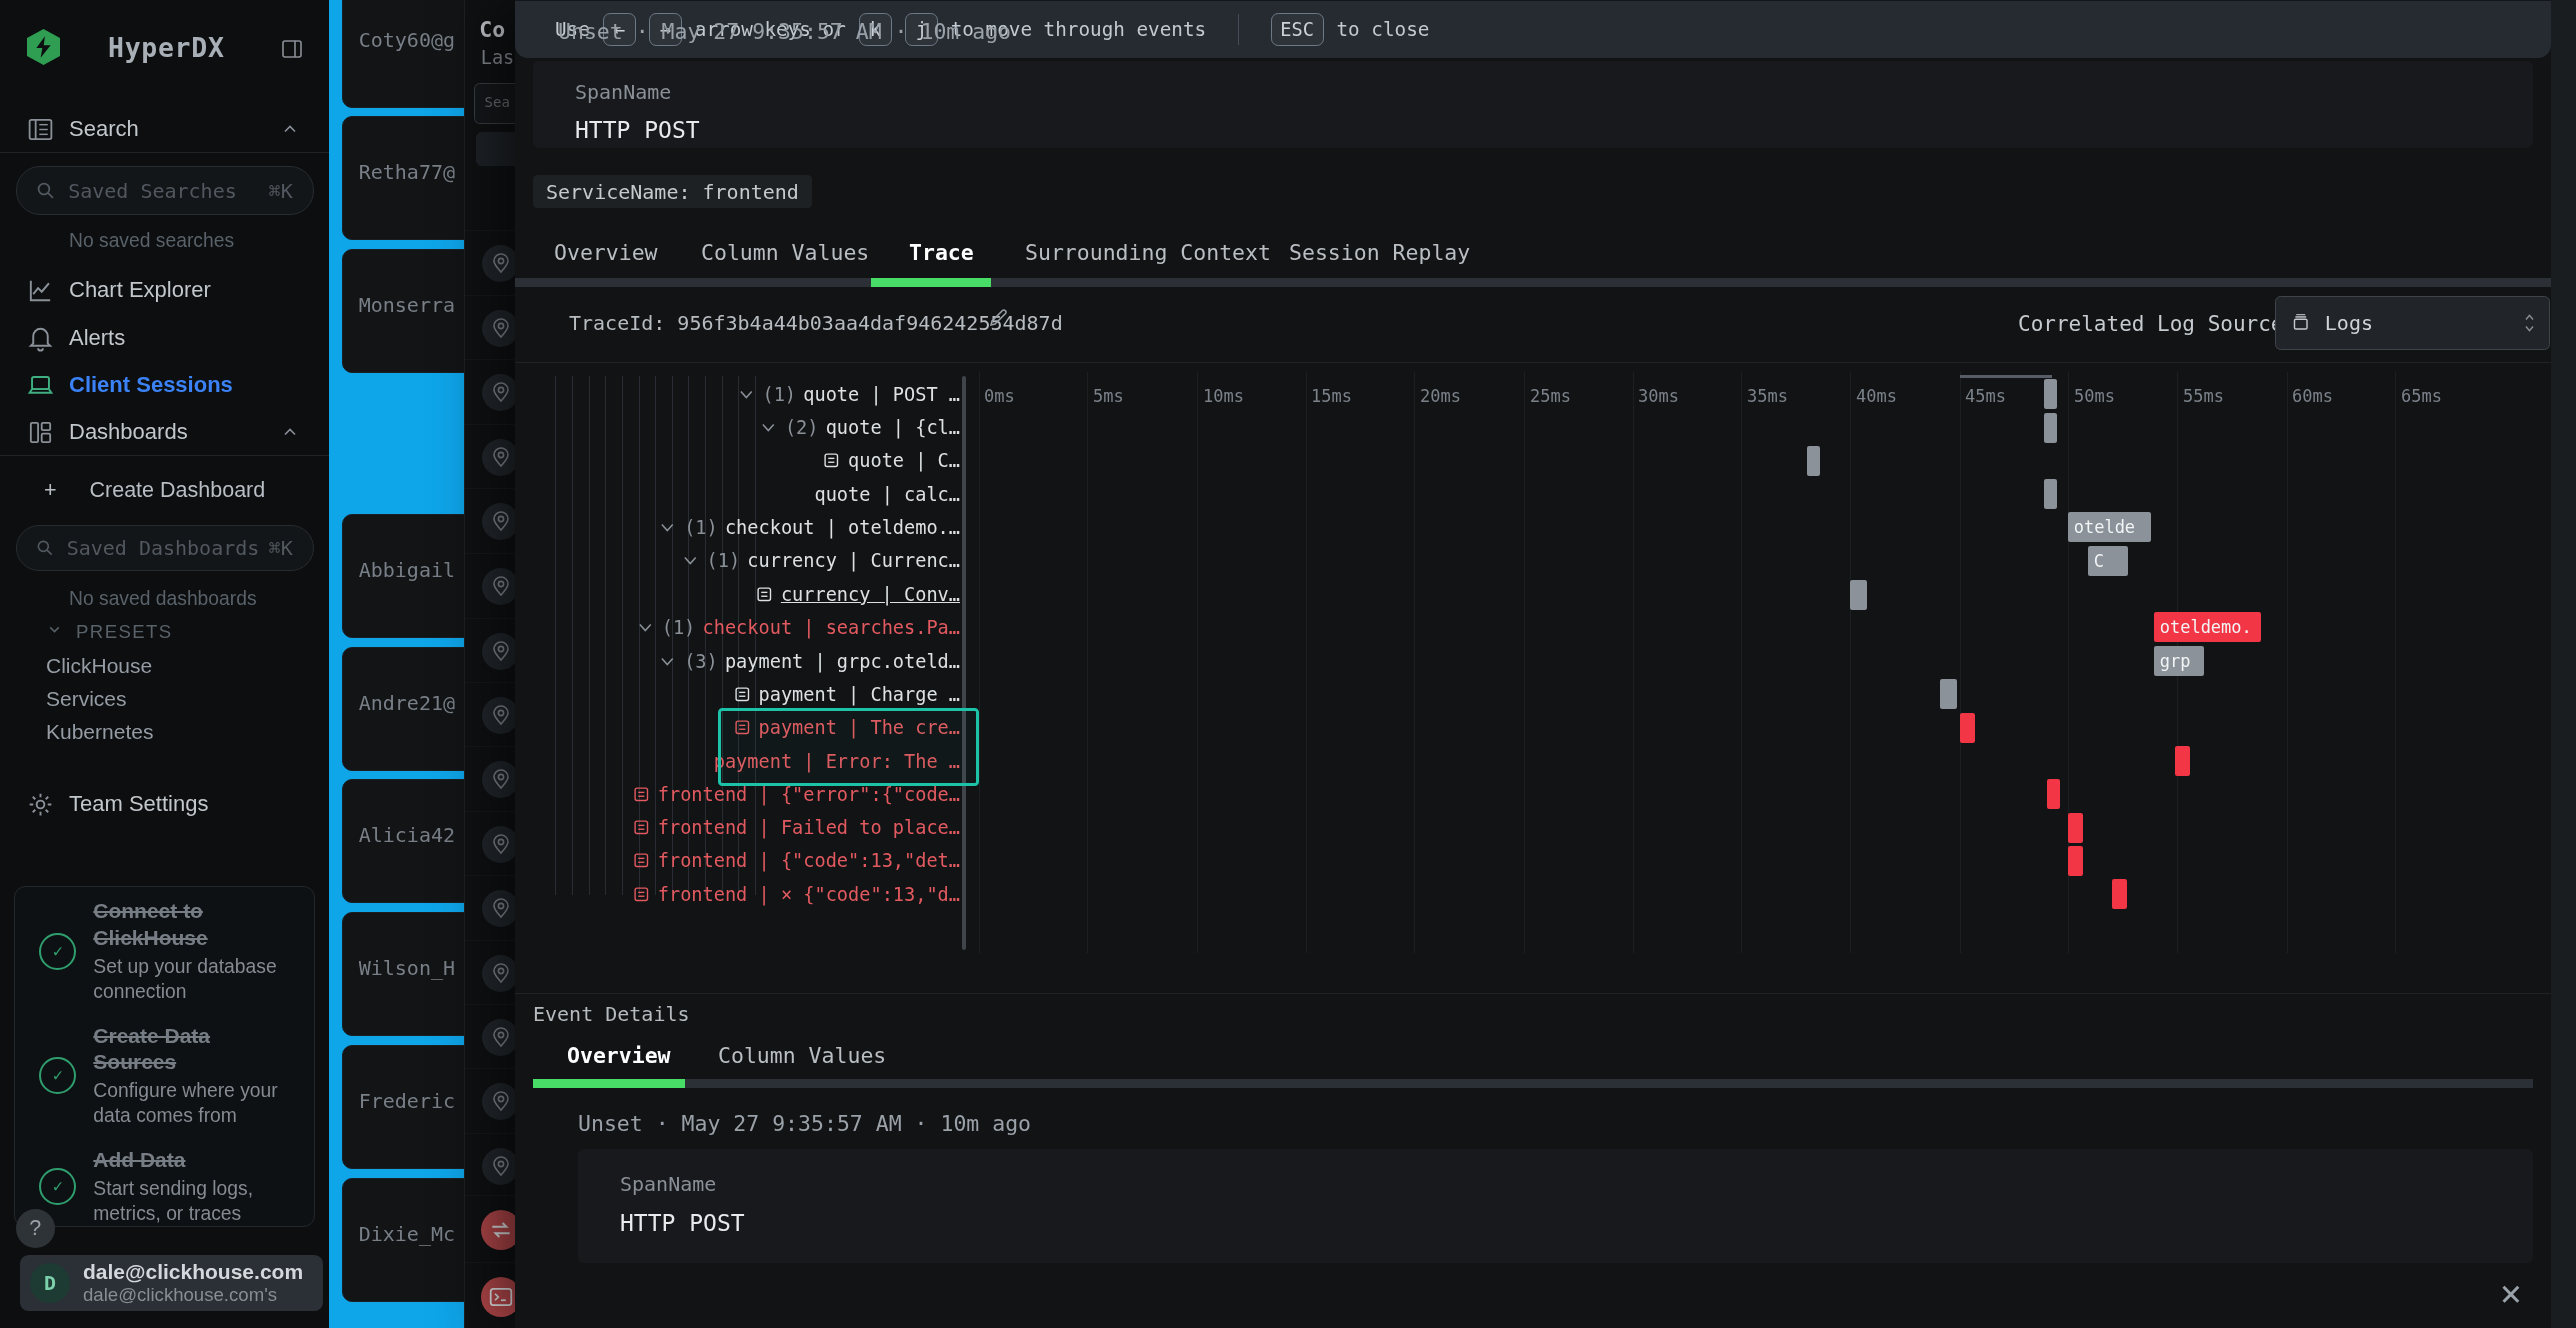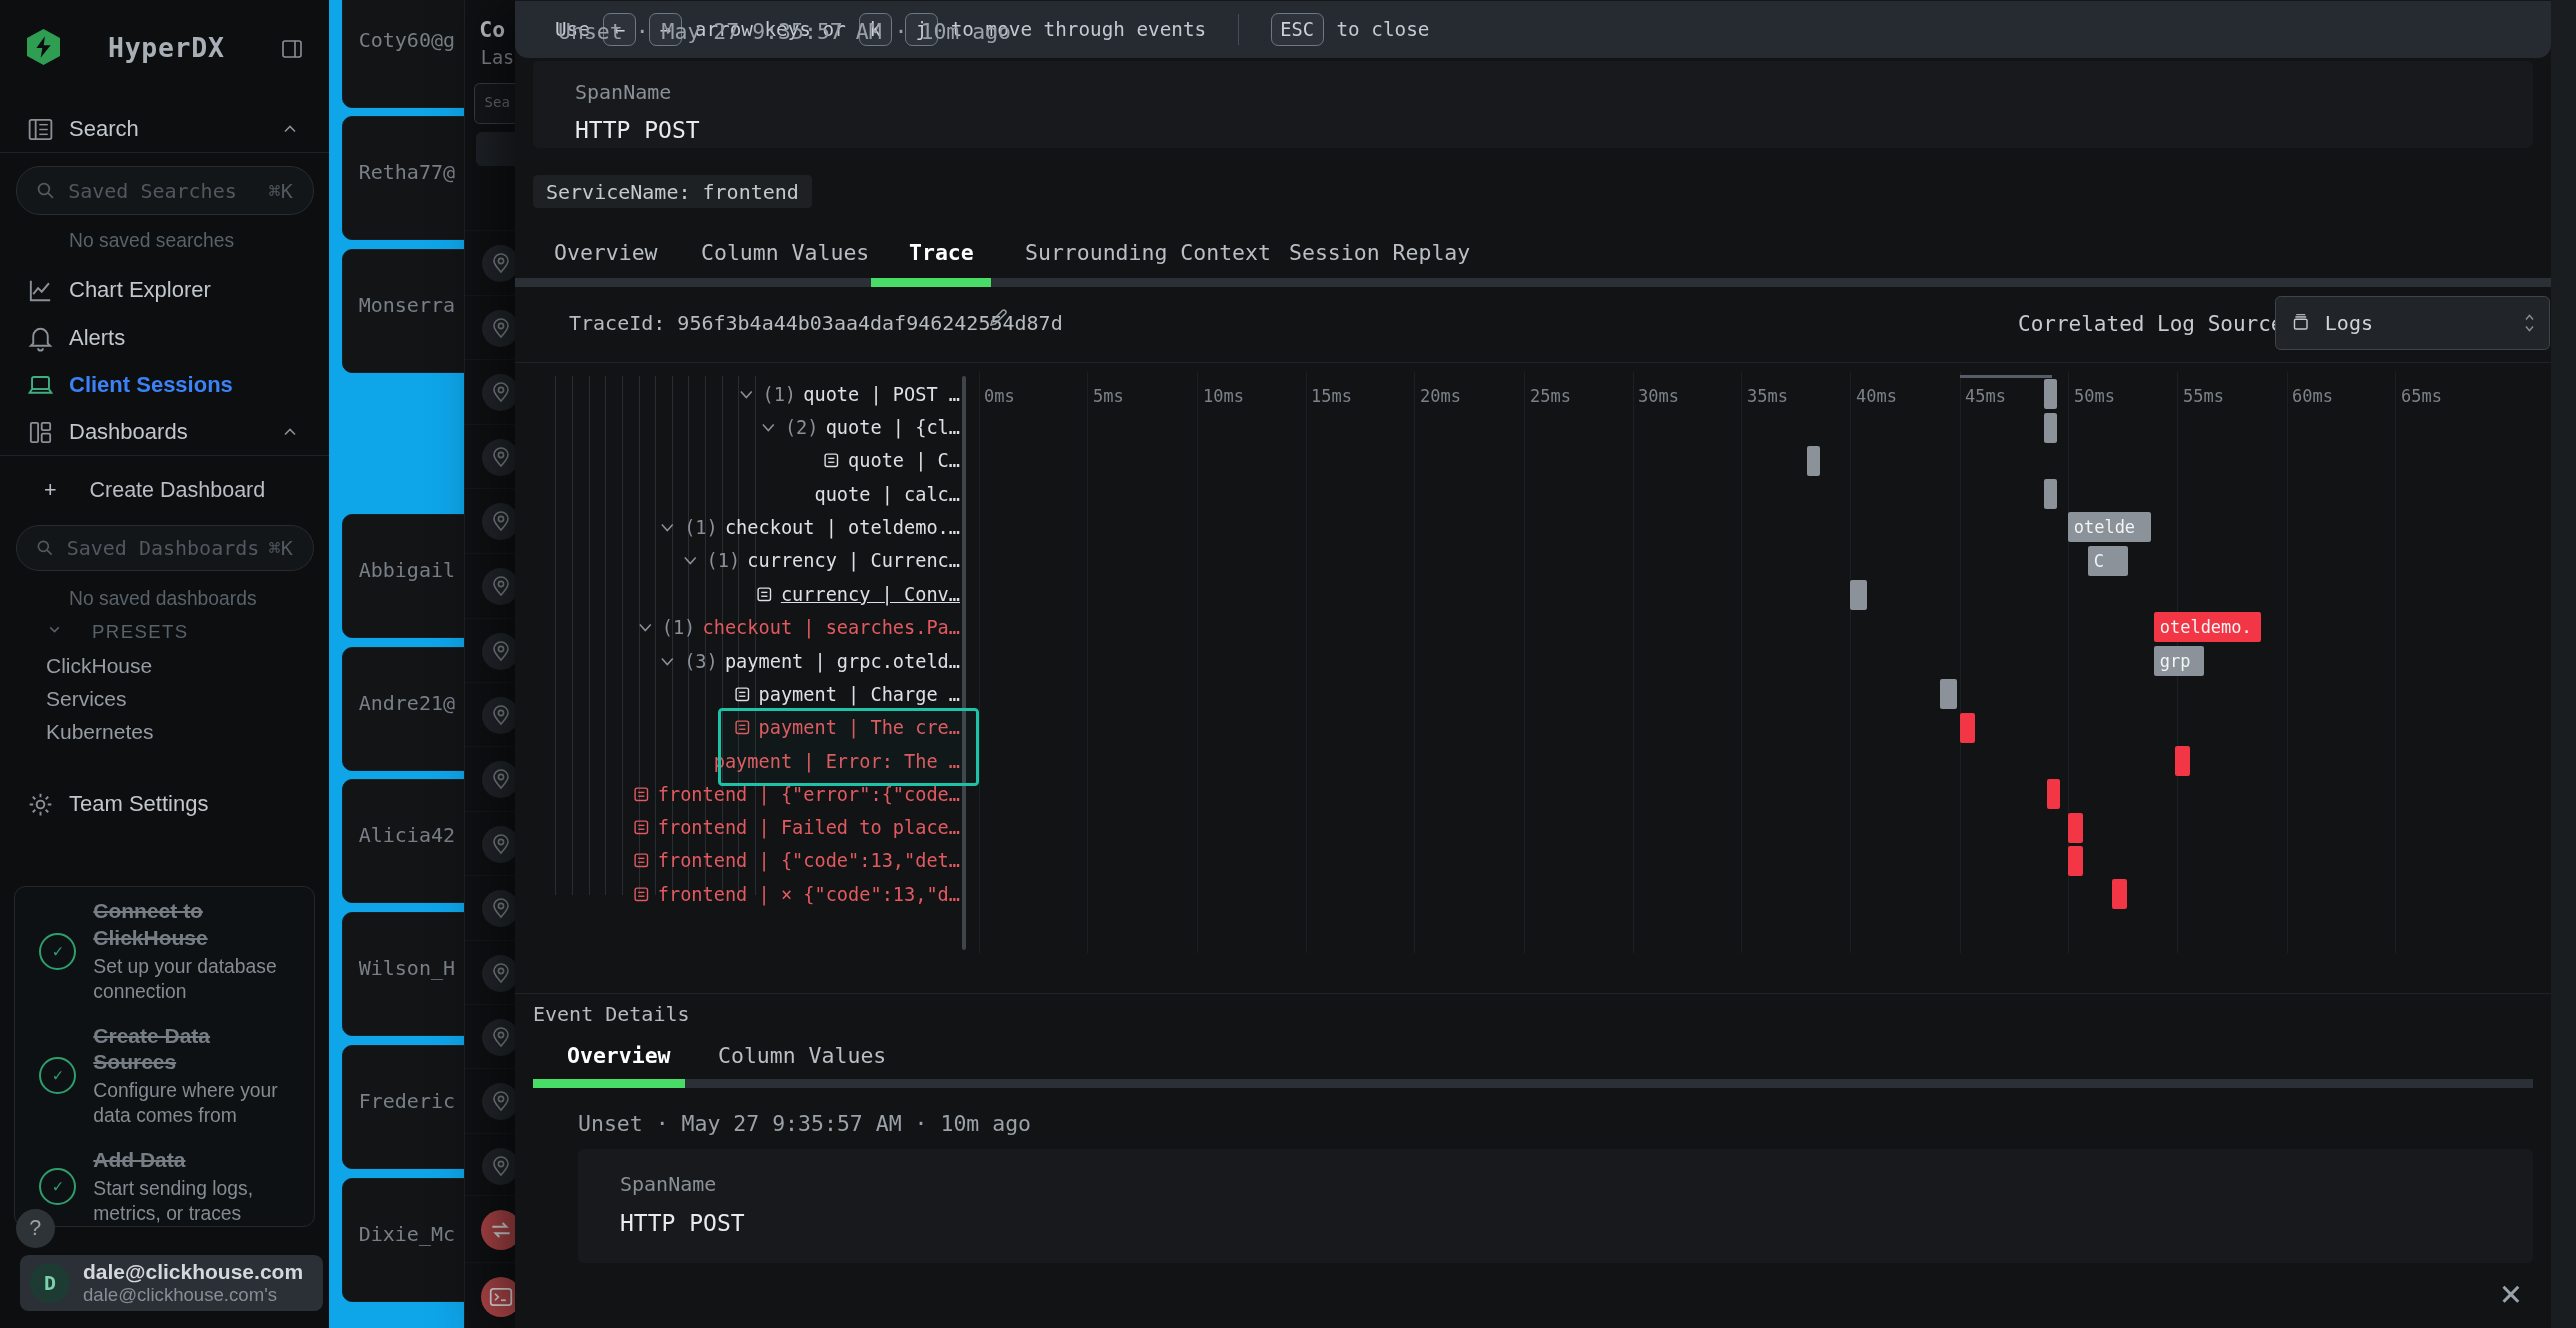--- a/index.html
+++ b/index.html
@@ -174,21 +174,21 @@
     <div class="abs pill-input" style="top:525px;height:44px;">
       <svg style="width:20px;height:20px;margin-left:18.6px;color:#51585f;" viewBox="0 0 24 24">
           <circle cx="10" cy="10" r="6" fill="none" stroke="currentColor" stroke-width="2"></circle>
           <line x1="14.5" y1="14.5" x2="20" y2="20" stroke="currentColor" stroke-width="2"></line>
         </svg>
       <span class="pill-ph" style="margin-left:11.4px;">Saved Dashboards</span>
       <span class="pill-k">⌘K</span>
     </div>
     <div class="abs muted-line sans" style="left:69px;top:588px;">No saved dashboards</div>
 
-    <div class="abs" style="left:46px;top:621px;display:flex;align-items:flex-start;gap:29px;">
+    <div class="abs" style="left:46px;top:621px;display:flex;align-items:flex-start;gap:13px;">
       <svg style="width:17px;height:17px;color:#596169;" viewBox="0 0 24 24">
           <polyline points="6,9 12,15 18,9" fill="none" stroke="currentColor" stroke-width="2"></polyline>
         </svg>
       <span class="sans" style="font-size:18.6px;color:#596169;letter-spacing:1.4px;">PRESETS</span>
     </div>
     <div class="abs preset sans" style="left:46px;top:654px;">ClickHouse</div>
     <div class="abs preset sans" style="left:46px;top:687px;">Services</div>
     <div class="abs preset sans" style="left:46px;top:720px;">Kubernetes</div>
 
     <div class="abs nav-item" style="top:784px;">

